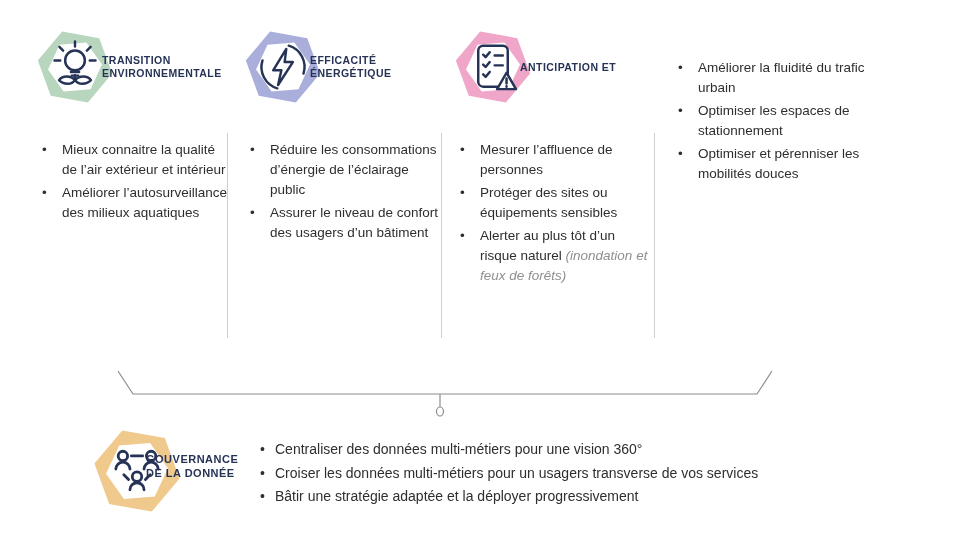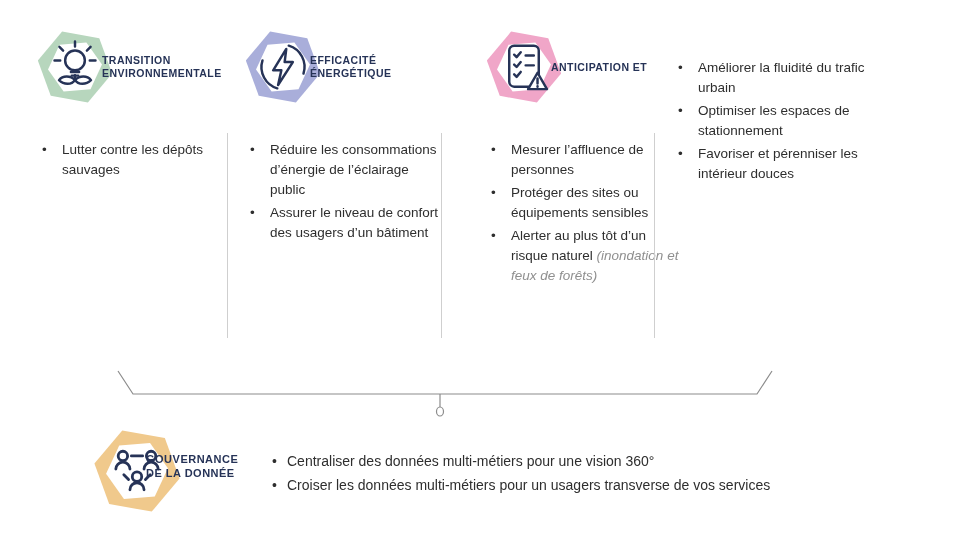--- a/index.html
+++ b/index.html
@@ -3,21 +3,21 @@
 <meta charset="utf-8">
 <style>
   html,body{margin:0;padding:0;background:#ffffff;}
   .board{
     position:relative;width:868px;height:547px;background:#ffffff;
     font-family:"Liberation Sans",sans-serif;overflow:hidden;
   }
   .col{position:absolute;top:26px;}
   .col-1{left:34px;width:196px;}
   .col-2{left:242px;width:198px;}
-  .col-3{left:483px;width:200px;}
+  .col-3{left:452px;width:200px;}
   .col-4{left:670px;width:212px;}
   .hexrow{display:flex;align-items:center;height:82px;}
   .hex-svg{width:82px;height:82px;flex:0 0 auto;}
   .hex-icon{stroke:#263357;stroke-width:3;fill:none;stroke-linecap:round;stroke-linejoin:round;}
   .col-title{
     margin-left:-14px;position:relative;z-index:2;
     color:#263357;font-weight:700;font-size:10.5px;letter-spacing:0.45px;line-height:13px;
   }
   .bullets{list-style:none;margin:32px 0 0 0;padding:0;color:#2e2e2e;font-size:13.5px;line-height:20px;}
   .bullets li{position:relative;padding-left:28px;margin:0 0 3px 0;}
@@ -26,21 +26,21 @@
   .divider{position:absolute;top:133px;width:1px;height:205px;background:#cfcfcf;}
   .div-1{left:227px;} .div-2{left:441px;} .div-3{left:654px;}
   .brace{position:absolute;left:0;top:364px;width:960px;height:56px;}
   .bottom-hex{position:absolute;left:90px;top:424px;width:94px;height:94px;}
   .bottom-title{
     position:absolute;left:146px;top:453px;z-index:2;
     color:#263357;font-weight:700;font-size:11px;letter-spacing:0.5px;line-height:13.5px;
   }
   .bottom-bullets{
     position:absolute;left:256px;top:434px;width:580px;
-    list-style:none;margin:16px;padding:0;color:#2e2e2e;font-size:14px;line-height:23.5px;
+    list-style:none;margin:4px;padding:0;color:#2e2e2e;font-size:14px;line-height:23.5px;
   }
   .bottom-bullets li{position:relative;padding-left:15px;}
   .bottom-bullets li::before{content:"\2022";position:absolute;left:0;top:0;}
 </style>
 </head>
 <body>
 
 <div class="board">
 
   <div class="col col-1">
@@ -56,21 +56,22 @@
           <path d="M50,66 C55.5,60 65,60 69.5,66 C63.5,72 54,72 50,66 Z"></path>
           <path d="M50,60 V66"></path>
         </g>
       </svg>
       <div class="col-title">
         <div>TRANSITION</div>
         <div>ENVIRONNEMENTALE</div>
       </div>
     </div>
     <ul class="bullets">
-      <li><span>Lutter contre les dépôts sauvages</span></li>
+      <li><span>Mieux connaitre la qualité de l’air extérieur et intérieur</span></li>
+      <li><span>Améliorer l’autosurveillance des milieux aquatiques</span></li>
     </ul>
   </div>
 
   <div class="col col-2">
     <div class="hexrow">
       <svg class="hex-svg" viewBox="0 0 100 100">
         <polygon points="95.3,58 65.7,93.2 20.4,85.2 4.7,42 34.3,6.8 79.6,14.8" fill="#a9aeda"></polygon>
         <polygon points="82.9,47.1 68.9,77 36.1,79.9 17.1,52.9 31.1,23 63.9,20.1" fill="#ffffff"></polygon>
         <g class="hex-icon">
           <path d="M57,24 A27,27 0 0 1 75,58"></path>
@@ -110,21 +111,21 @@
       <li><span>Mesurer l’affluence de personnes</span></li>
       <li><span>Protéger des sites ou équipements sensibles</span></li>
       <li><span>Alerter au plus tôt d’un risque naturel</span> <span class="note">(inondation et feux de forêts)</span></li>
     </ul>
   </div>
 
   <div class="col col-4">
     <ul class="bullets">
       <li><span>Améliorer la fluidité du trafic urbain</span></li>
       <li><span>Optimiser les espaces de stationnement</span></li>
-      <li><span>Favoriser et pérenniser les intérieur douces</span></li>
+      <li><span>Optimiser et pérenniser les mobilités douces</span></li>
     </ul>
   </div>
 
   <div class="divider div-1"></div>
   <div class="divider div-2"></div>
   <div class="divider div-3"></div>
 
   <svg class="brace" viewBox="0 0 960 56">
     <g fill="none" stroke="#8c8c8c" stroke-width="1.2">
       <polyline points="118,7 133,30 757,30 772,7"></polyline>
@@ -147,15 +148,16 @@
       <path d="M36,54 l5,5 M64,54 l-5,5"></path>
     </g>
   </svg>
   <div class="bottom-title">
     <div>GOUVERNANCE</div>
     <div>DE LA DONNÉE</div>
   </div>
   <ul class="bottom-bullets">
     <li><span>Centraliser des données multi-métiers pour une vision 360°</span></li>
     <li><span>Croiser les données multi-métiers pour un usagers transverse de vos services</span></li>
+    <li><span>Bâtir une stratégie adaptée et la déployer progressivement</span></li>
   </ul>
 
 </div>
 
 </body></html>

